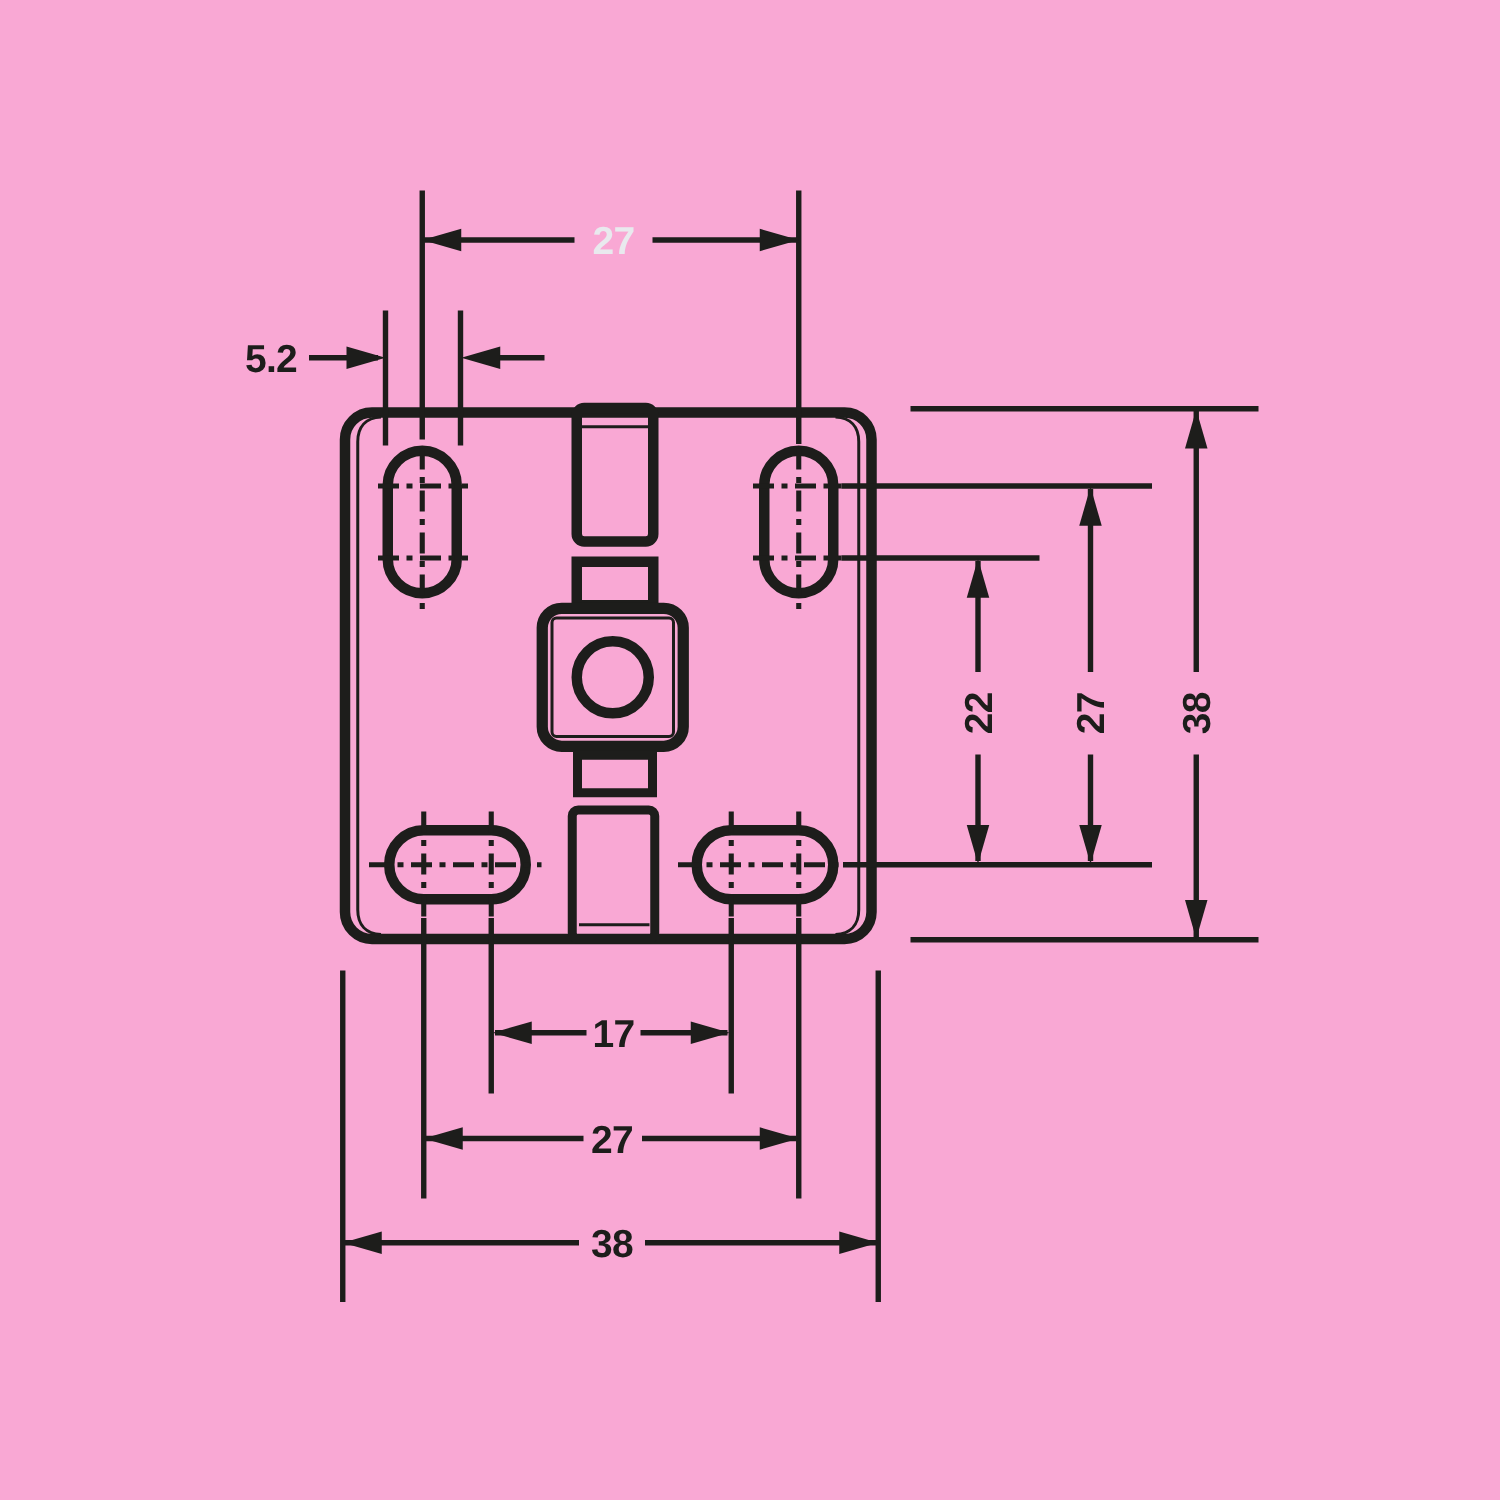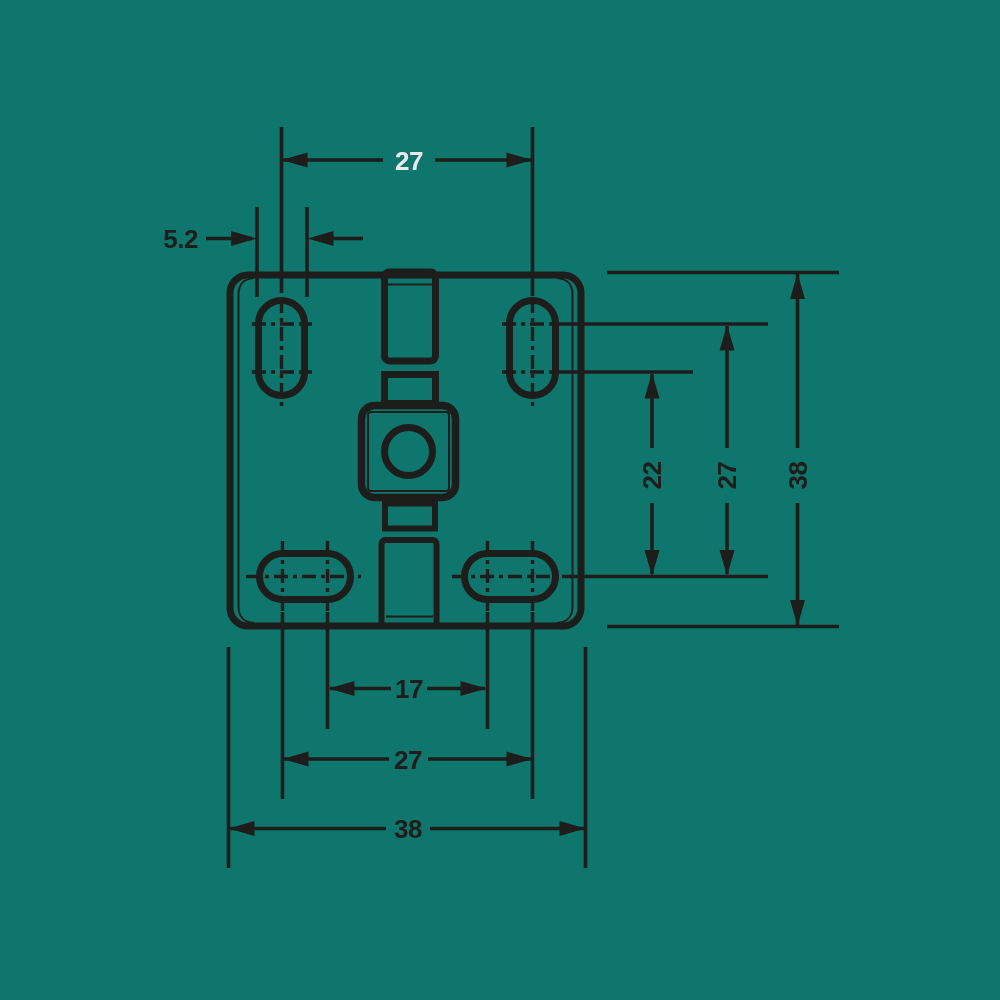--- a/index.html
+++ b/index.html
@@ -7,21 +7,21 @@
     padding: 0;
     width: 1000px;
     height: 1000px;
     background: #ffffff;
     font-family: "Liberation Sans", sans-serif;
   }
   .stage {
     position: relative;
     width: 1000px;
     height: 1000px;
-    background: #0f766e;
+    background: #f9a8d4;
     overflow: hidden;
   }
   svg { display: block; }
   .thick   { fill: none; stroke: #1d1d1b; stroke-width: 7; }
   .thick75 { fill: none; stroke: #1d1d1b; stroke-width: 7.5; }
   .thick6  { fill: none; stroke: #1d1d1b; stroke-width: 6; }
   .thin    { fill: none; stroke: #1d1d1b; stroke-width: 2; }
   .dim     { fill: none; stroke: #1d1d1b; stroke-width: 3.6; }
   .cl      { fill: none; stroke: #1d1d1b; stroke-width: 3.4; stroke-dasharray: 14 5 4 5; }
   .ah      { fill: #1d1d1b; stroke: none; }

